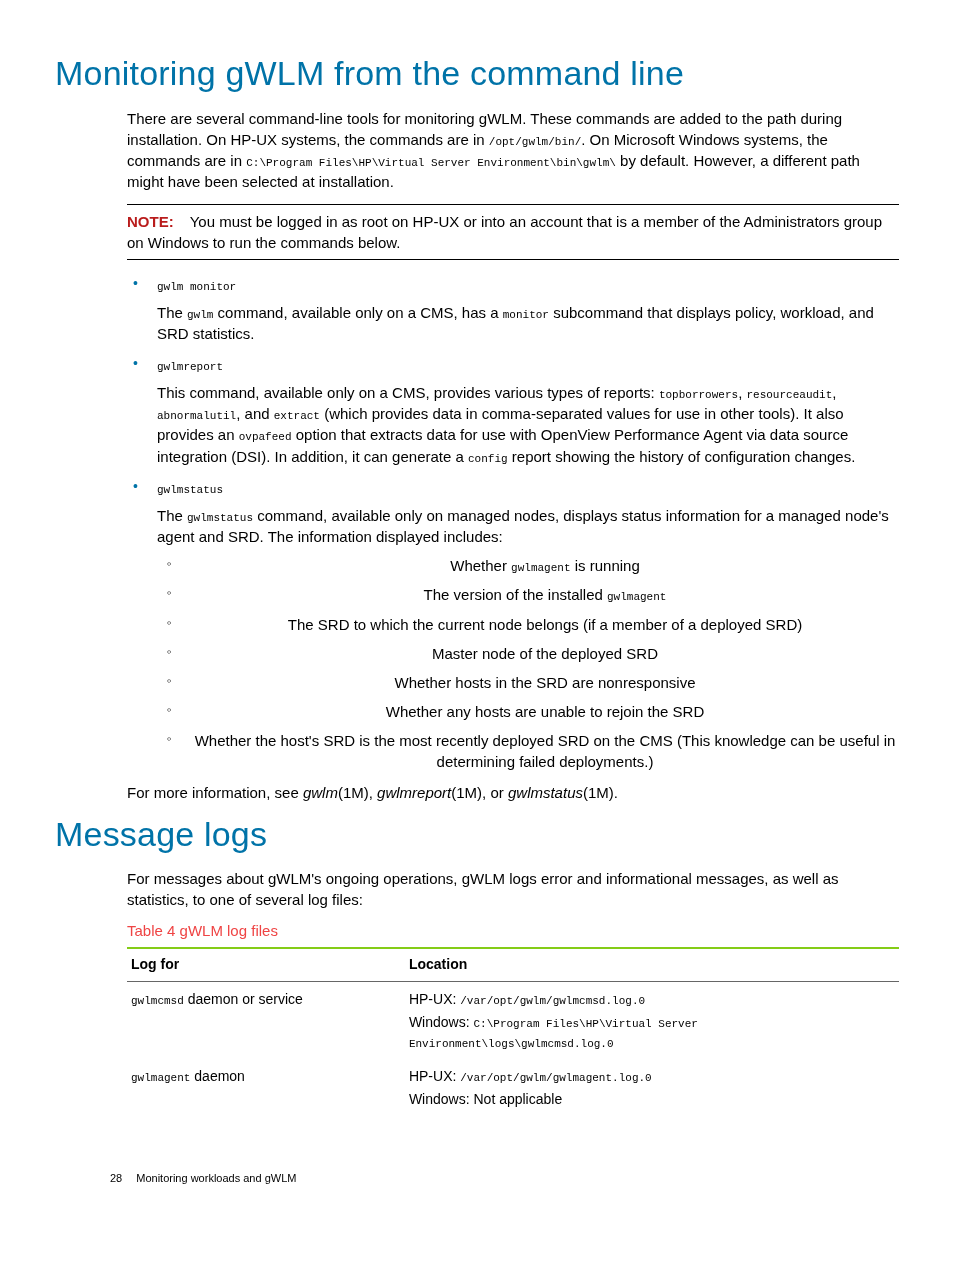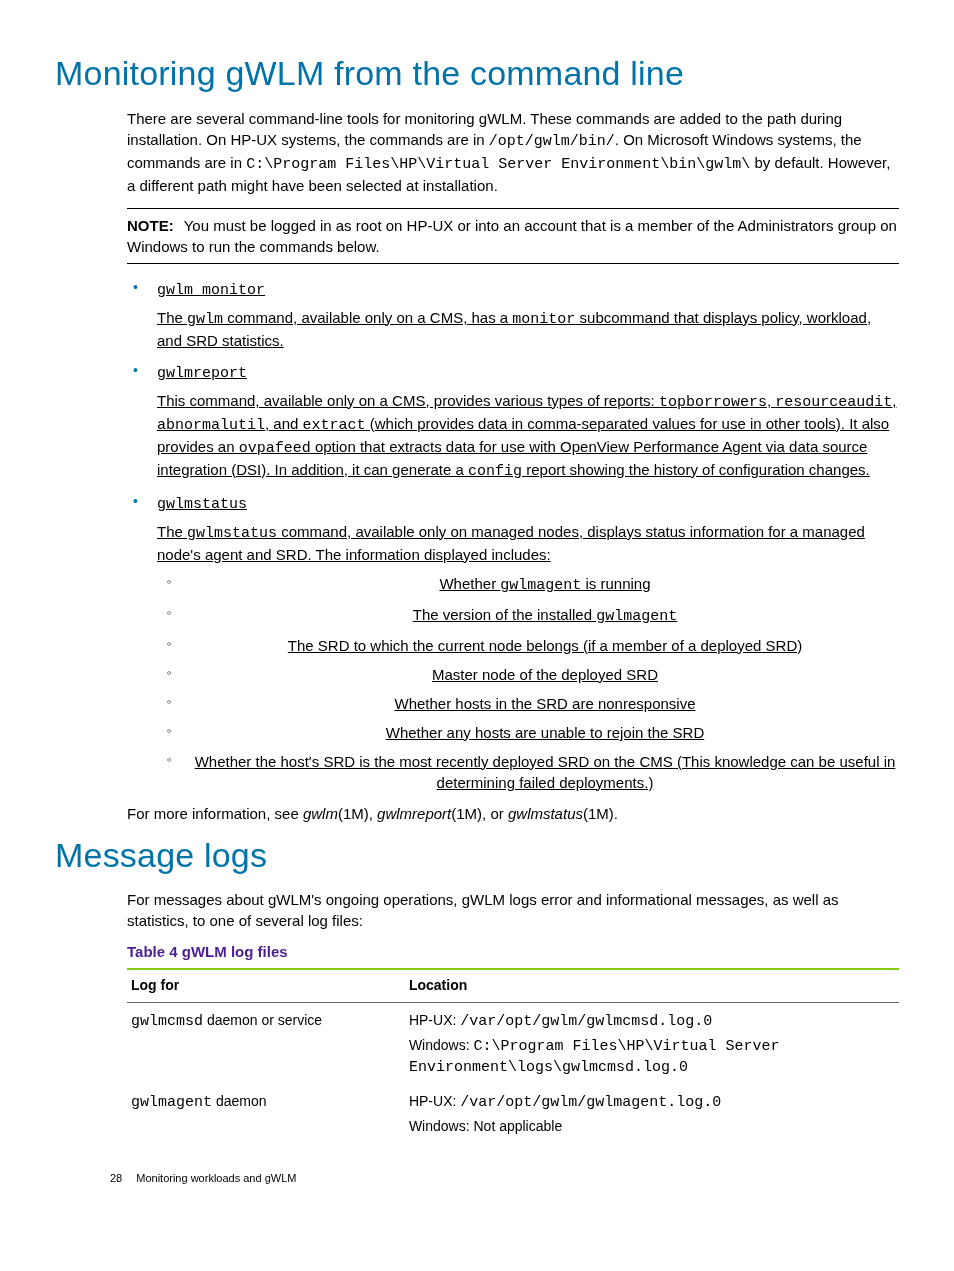--- a/index.html
+++ b/index.html
@@ -21,38 +21,37 @@
     letter-spacing: 0.2px;
   }
   .body-indent {
     margin-left: 72px;
   }
   p {
     margin: 0 0 8px 0;
   }
   code, .mono {
     font-family: "Courier New", monospace;
-    font-size: 15px;
+    font-size: 11px;
   }
   .note-block {
     border-top: 1px solid #000;
     border-bottom: 1px solid #000;
     padding: 6px 0;
     margin: 12px 0 14px 0;
   }
   .note-label {
-    color: #000000;
+    color: #b91c1c;
     font-weight: bold;
-    margin-right: 10px;
+    margin-right: 16px;
   }
   ul.bullets {
     list-style: none;
     padding: 0;
     margin: 0;
-    text-decoration: underline;
   }
   ul.bullets > li {
     position: relative;
     padding-left: 30px;
     margin-bottom: 10px;
   }
   ul.bullets > li::before {
     content: "•";
     position: absolute;
     left: 6px;
@@ -75,22 +74,22 @@
     text-align: center;
   }
   ul.sub > li::before {
     content: "◦";
     position: absolute;
     left: 10px;
     top: 0;
     font-size: 13px;
   }
   .table-caption {
-    color: #4c1d95;
-    font-weight: bold;
+    color: #ef4444;
+    font-weight: normal;
     font-size: 15px;
     margin: 10px 0 6px 0;
   }
   table.logtable {
     width: 100%;
     border-collapse: collapse;
     font-size: 14px;
   }
   table.logtable thead tr {
     border-top: 2px solid #84cc16;

